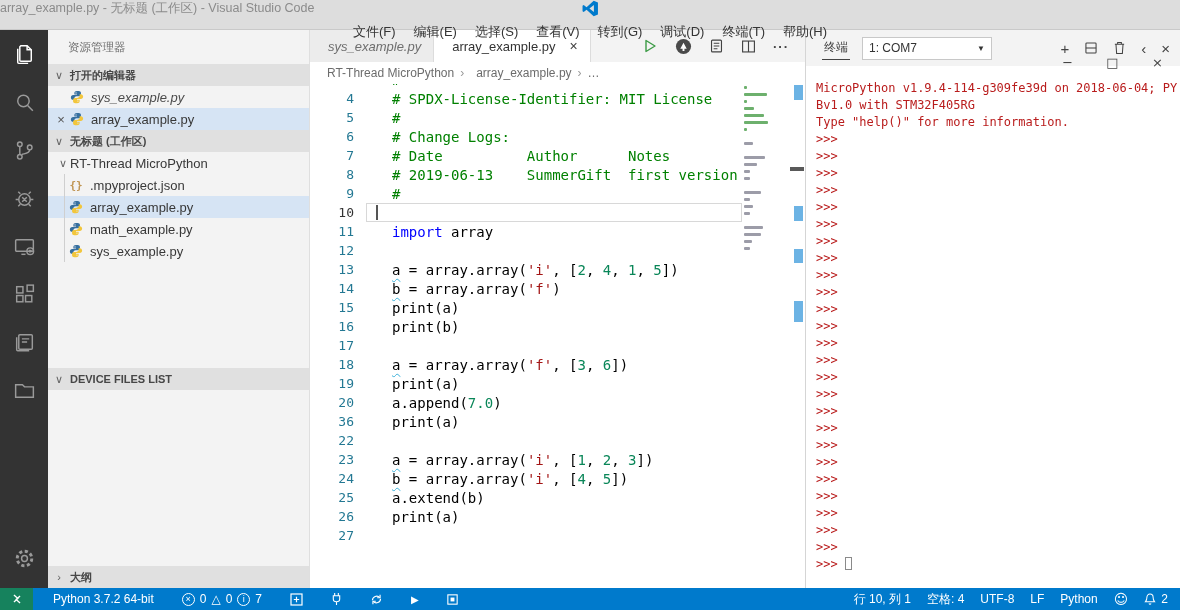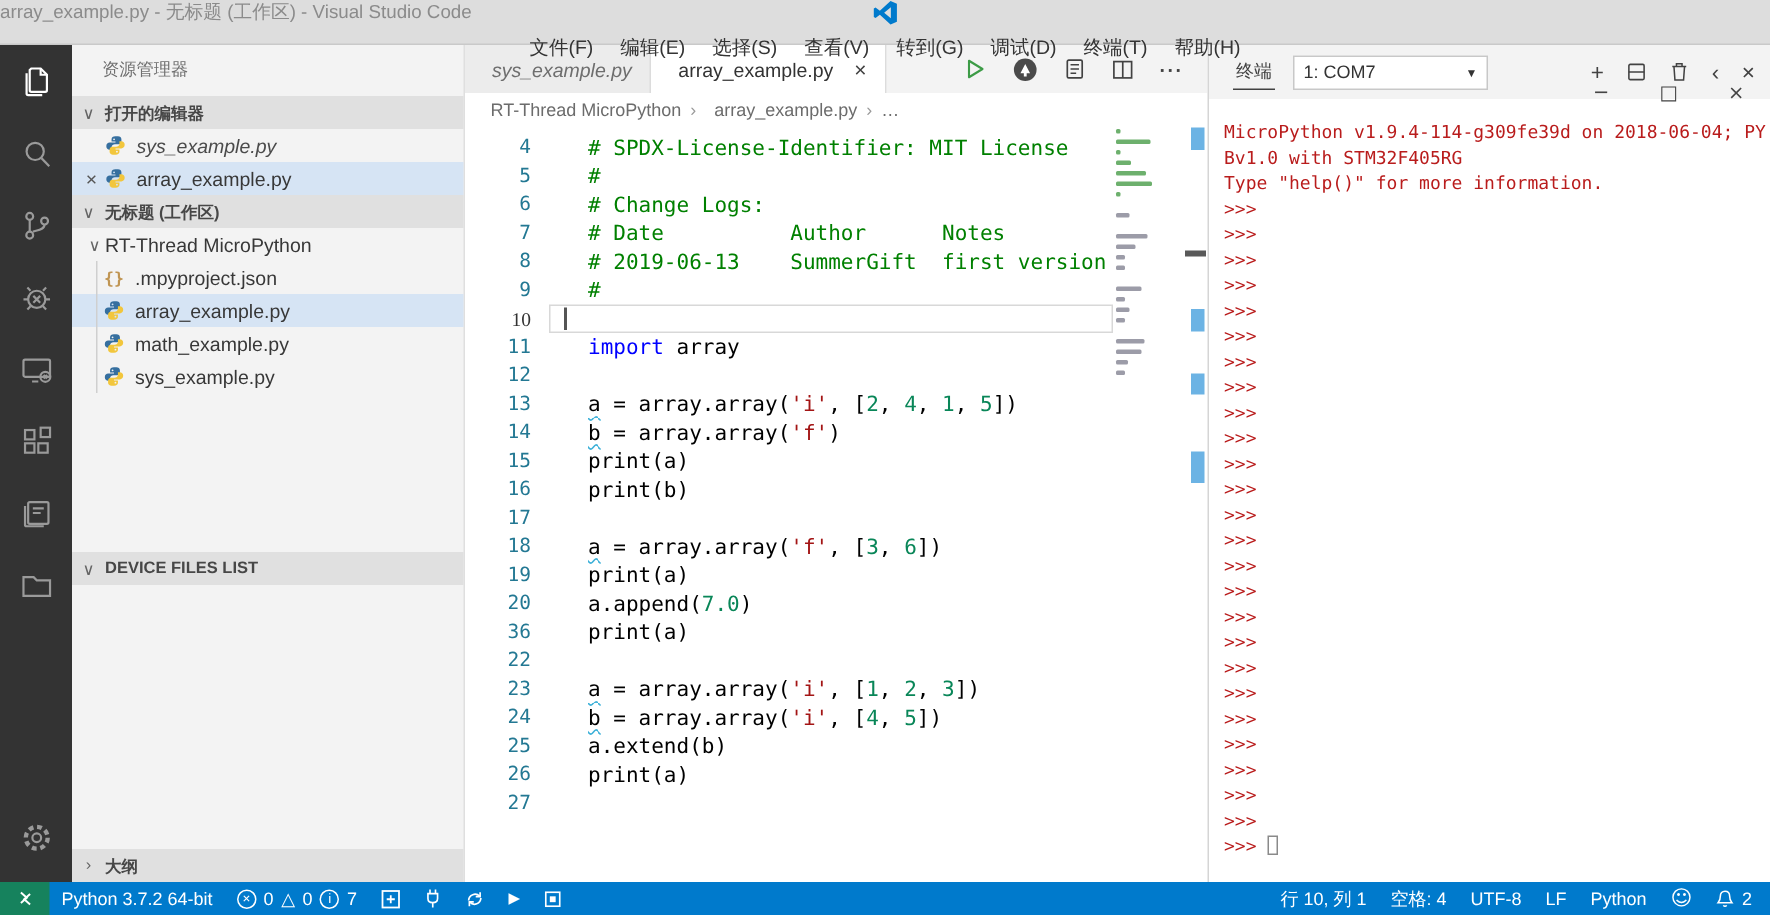--- a/index.html
+++ b/index.html
@@ -62,21 +62,21 @@
   .tab-actions { margin-left:auto; display:flex; align-items:center; gap:17px; padding-right:16px; color:#424242; }
   .breadcrumb { height:22px; background:#fff; display:flex; align-items:center; gap:6px;
     padding-left:17px; font-size:12px; color:#6c6c6c; flex:none; }
   .crumb-sep { color:#9a9a9a; }
 
   .editor { flex:1; position:relative; overflow:hidden;
     font-family:"DejaVu Sans Mono","Liberation Mono",monospace; }
   .code-area { margin-top:-14px; }
   .crow { height:19px; display:flex; align-items:center; position:relative; white-space:pre; font-size:14px; }
   .lnum { width:44px; text-align:right; color:#237893; font-size:13px; flex:none; }
-  .crow.cur .lnum { color:#333333;font-family:Liberation Serif, serif; }
+  .crow.cur .lnum { color:#333333; }
   .ltext { padding-left:38px; }
   .curbox { position:absolute; left:56px; top:0; width:376px; height:19px;
     border:1px solid #d8d8d8; }
   .caretbar { position:absolute; left:66px; top:2px; width:1.5px; height:15px; background:#555; }
   .tc{color:#008000} .tk{color:#0000ff} .ts{color:#a31515} .tn{color:#098658} .tp{color:#000}
   .tv{color:#000; text-decoration-line:underline; text-decoration-style:wavy;
       text-decoration-color:#3bb0d8; text-decoration-thickness:1px; text-underline-offset:3px;}
   .minimap { position:absolute; left:432px; top:0; width:26px; }
   .mm-bar { position:absolute; height:3px; border-radius:1px; }
   .oruler { position:absolute; right:1px; top:0; bottom:0; width:12px; }
@@ -94,21 +94,21 @@
   .tselect .tcaret { margin-left:auto; font-size:8px; color:#333; }
   .pact { display:flex; align-items:center; gap:15px; margin-left:auto; color:#424242; }
   .pact .glyph { font-size:15px; line-height:1; }
   .terminal { flex:1; padding:14px 0 16px 10px; font-family:"DejaVu Sans Mono","Liberation Mono",monospace;
     font-size:12px; line-height:17px; color:#b91c1c; white-space:pre; overflow:hidden; }
   .tcursor { display:inline-block; width:7px; height:13px; border:1px solid #8a8a8a;
     vertical-align:-2px; margin-left:7px; }
 
   
   .statusbar { height:22px; background:#007acc; color:#fff; display:flex; align-items:center;
-    font-size:12px; }
+    font-size:12px;gap:12px; }
   .sb-remote { width:33px; height:22px; background:#16825d; display:flex; align-items:center;
     justify-content:center; flex:none; }
   .st-item { padding:0 8px; display:flex; align-items:center; gap:5px; height:22px; }
   .st-right { margin-left:auto; display:flex; align-items:center; }
   .sb-circle { width:13px; height:13px; border:1px solid #fff; border-radius:50%;
     font-size:9px; line-height:11px; text-align:center; display:inline-block; }
   .warn-tri { font-size:12px; }
   .smiley { font-size:14px; font-family:"DejaVu Sans",sans-serif; }
 </style>
 </head>

